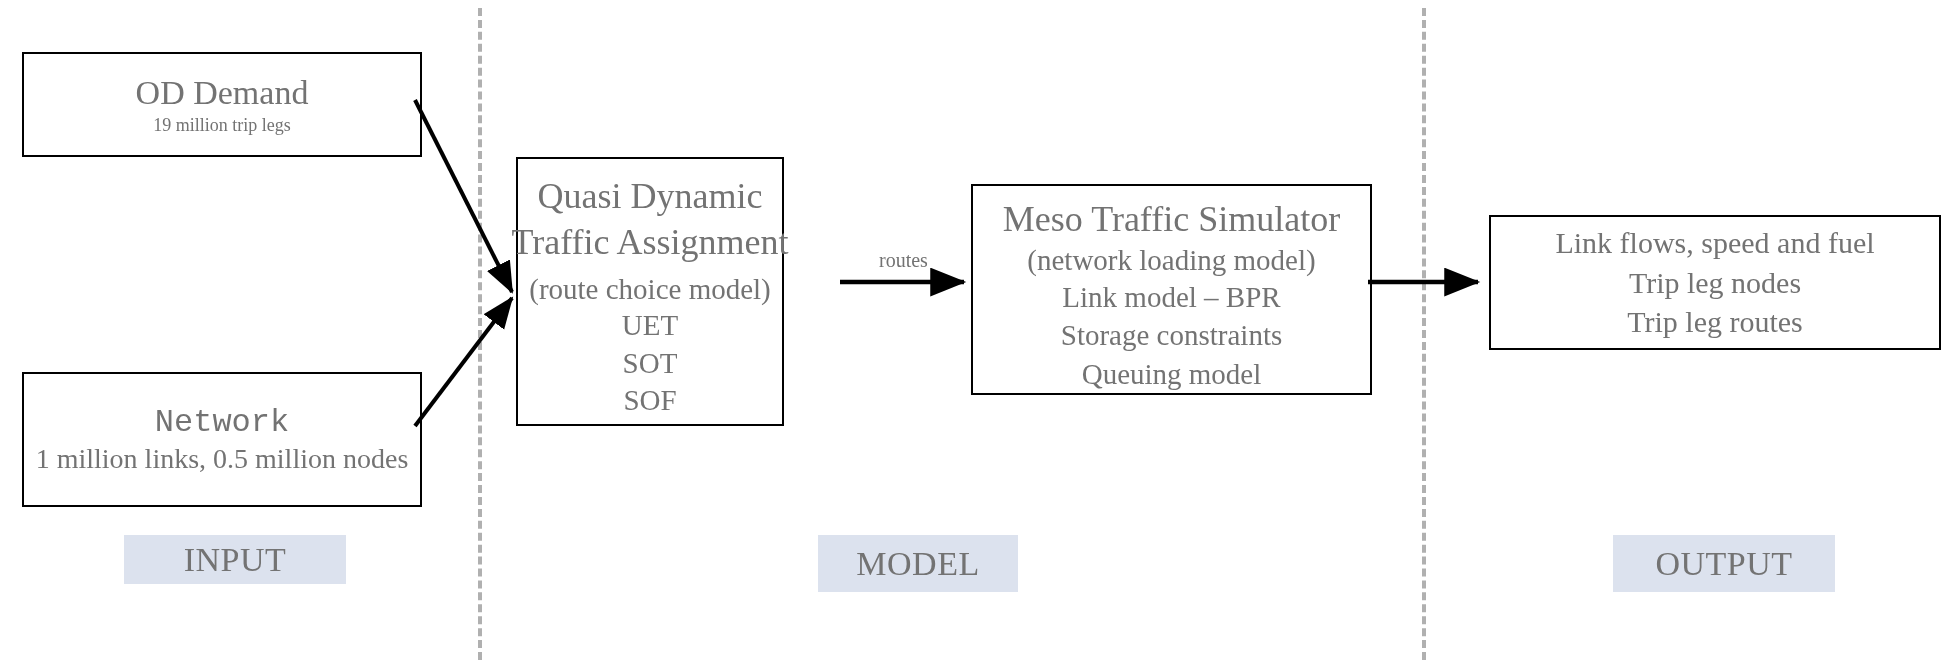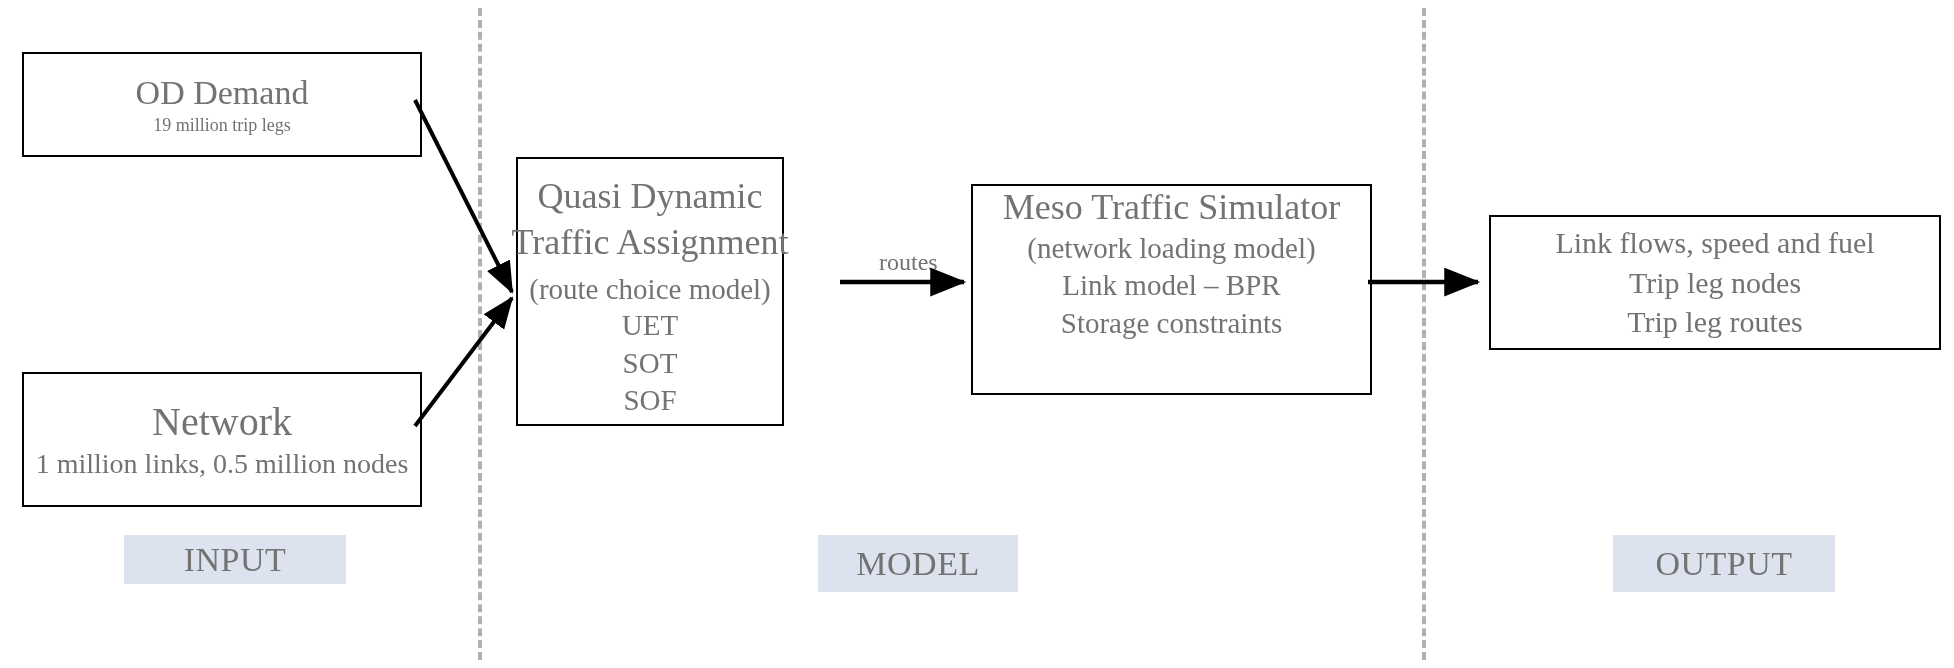--- a/index.html
+++ b/index.html
@@ -56,36 +56,36 @@
   
   #box-od-demand {
     left: 22px; top: 52px; width: 400px; height: 105px;
   }
   #box-od-demand .title { font-size: 34px; margin-bottom: 2px; }
   #box-od-demand .sub { font-size: 18px; }
 
   #box-network {
     left: 22px; top: 372px; width: 400px; height: 135px;
   }
-  #box-network .title { font-size: 40px; margin-bottom: 2px; }
+  #box-network .title { font-size: 32px; margin-bottom: 2px; font-family: Liberation Mono, monospace; }
   #box-network .sub { font-size: 28px; line-height: 1.16; }
 
   #box-qdta {
     left: 516px; top: 157px; width: 268px; height: 269px;
     justify-content: flex-start;
     padding-top: 14px;
   }
   #box-qdta .title { font-size: 36px; line-height: 1.28; }
   #box-qdta .sub  { font-size: 29px; margin-top: 8px; }
   #box-qdta .line { font-size: 29px; line-height: 1.3; }
 
   #box-meso {
     left: 971px; top: 184px; width: 401px; height: 211px;
-    justify-content: flex-start;
-    padding-top: 0;
+    justify-content: flex-end;
+    padding-top: 24px;
   }
   #box-meso .title { font-size: 36px; }
   #box-meso .sub { font-size: 29px; margin-top: 4px; }
   #box-meso .line { font-size: 29px; line-height: 1.32; }
 
   #box-output {
     left: 1489px; top: 215px; width: 452px; height: 135px;
   }
   #box-output .line { font-size: 30px; line-height: 1.33; }
 
@@ -95,21 +95,21 @@
     overflow: visible;
     pointer-events: none;
   }
   #arrow-demand-to-qdta { left: 415px; top: 100px; }
   #arrow-network-to-qdta { left: 415px; top: 290px; }
   #arrow-qdta-to-meso { left: 840px; top: 275px; }
   #arrow-meso-to-output { left: 1368px; top: 275px; }
 
   .arrow-label {
     position: absolute;
-    font-size: 24px;
+    font-size: 20px;
     white-space: nowrap;
     font-family: "Liberation Serif", "DejaVu Serif", serif;
   }
   #label-routes { left: 879px; top: 249px; }
 
   
   .zone-label {
     position: absolute;
     background: #dce2ee;
     display: flex;
@@ -148,20 +148,21 @@
     <div class="line">UET</div>
     <div class="line">SOT</div>
     <div class="line">SOF</div>
   </div>
 
   <div class="box" id="box-meso">
     <div class="title">Meso Traffic Simulator</div>
     <div class="sub">(network loading model)</div>
     <div class="line">Link model – BPR</div>
     <div class="line">Storage constraints</div>
+    <div class="line">Queuing model</div>
   </div>
 
   <div class="box" id="box-output">
     <div class="line">Link flows, speed and fuel</div>
     <div class="line">Trip leg nodes</div>
     <div class="line">Trip leg routes</div>
   </div>
 
   <svg class="arrow-svg" id="arrow-demand-to-qdta" width="110" height="200">
     <defs>

